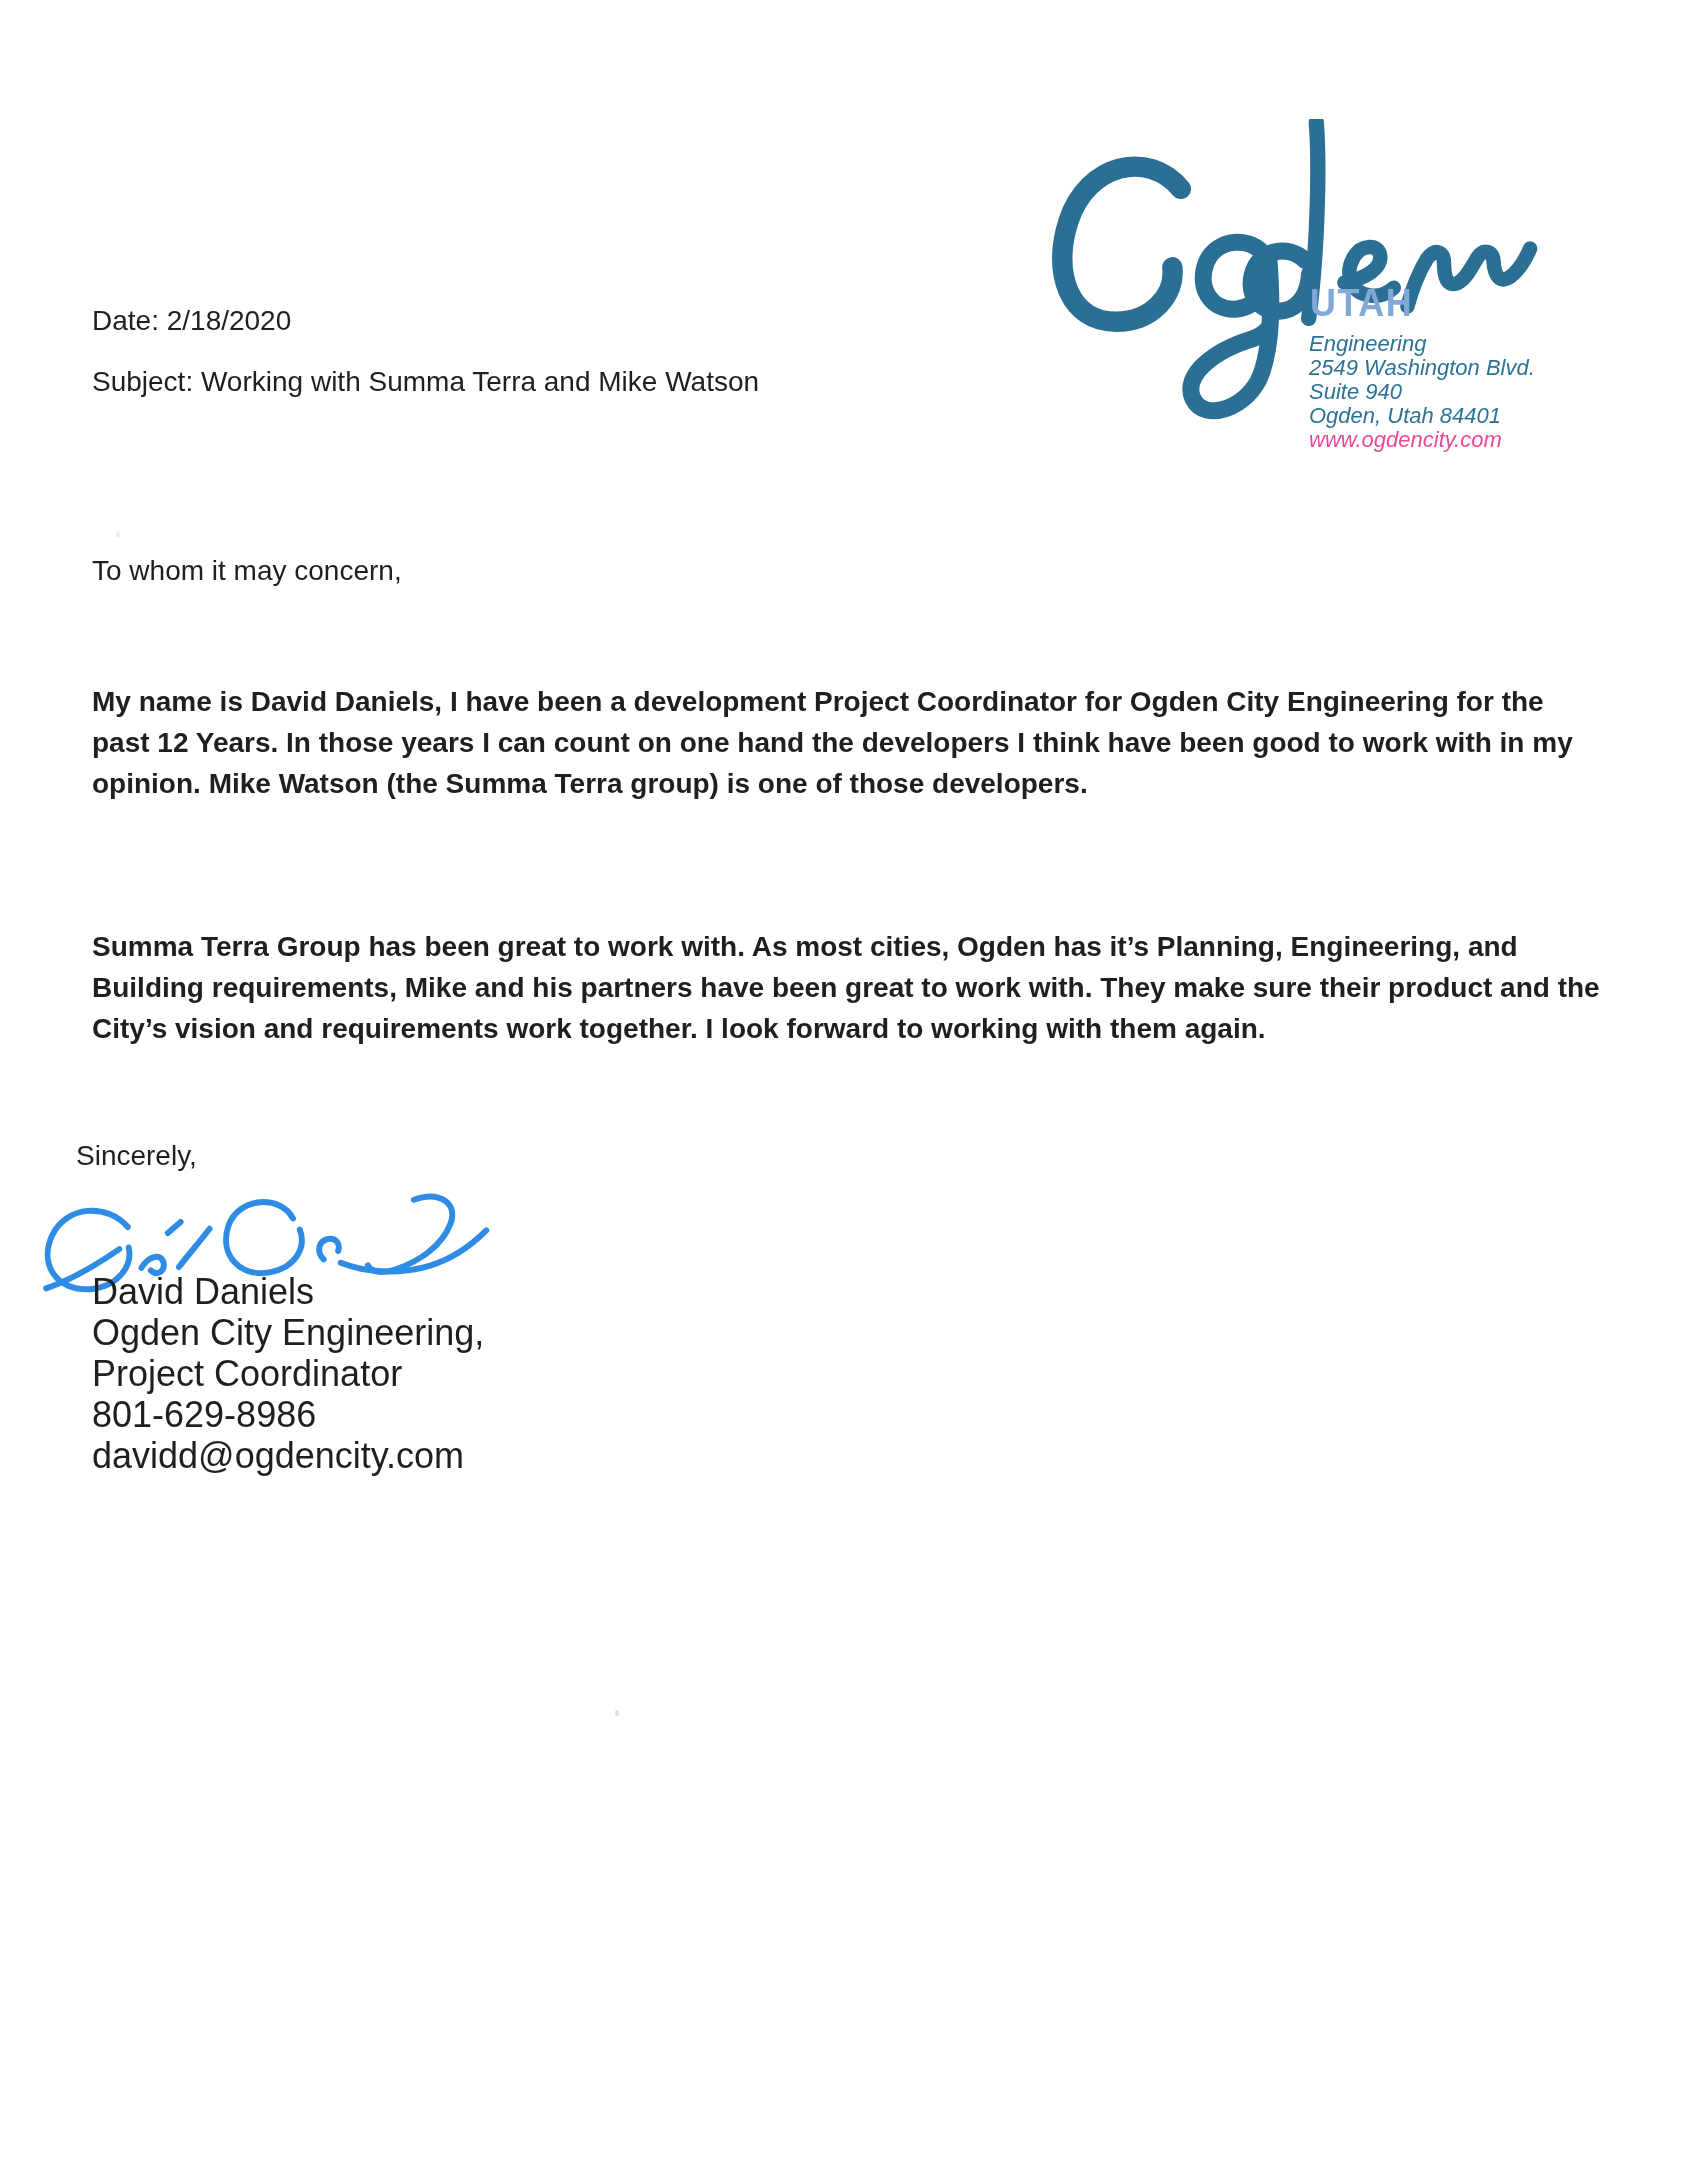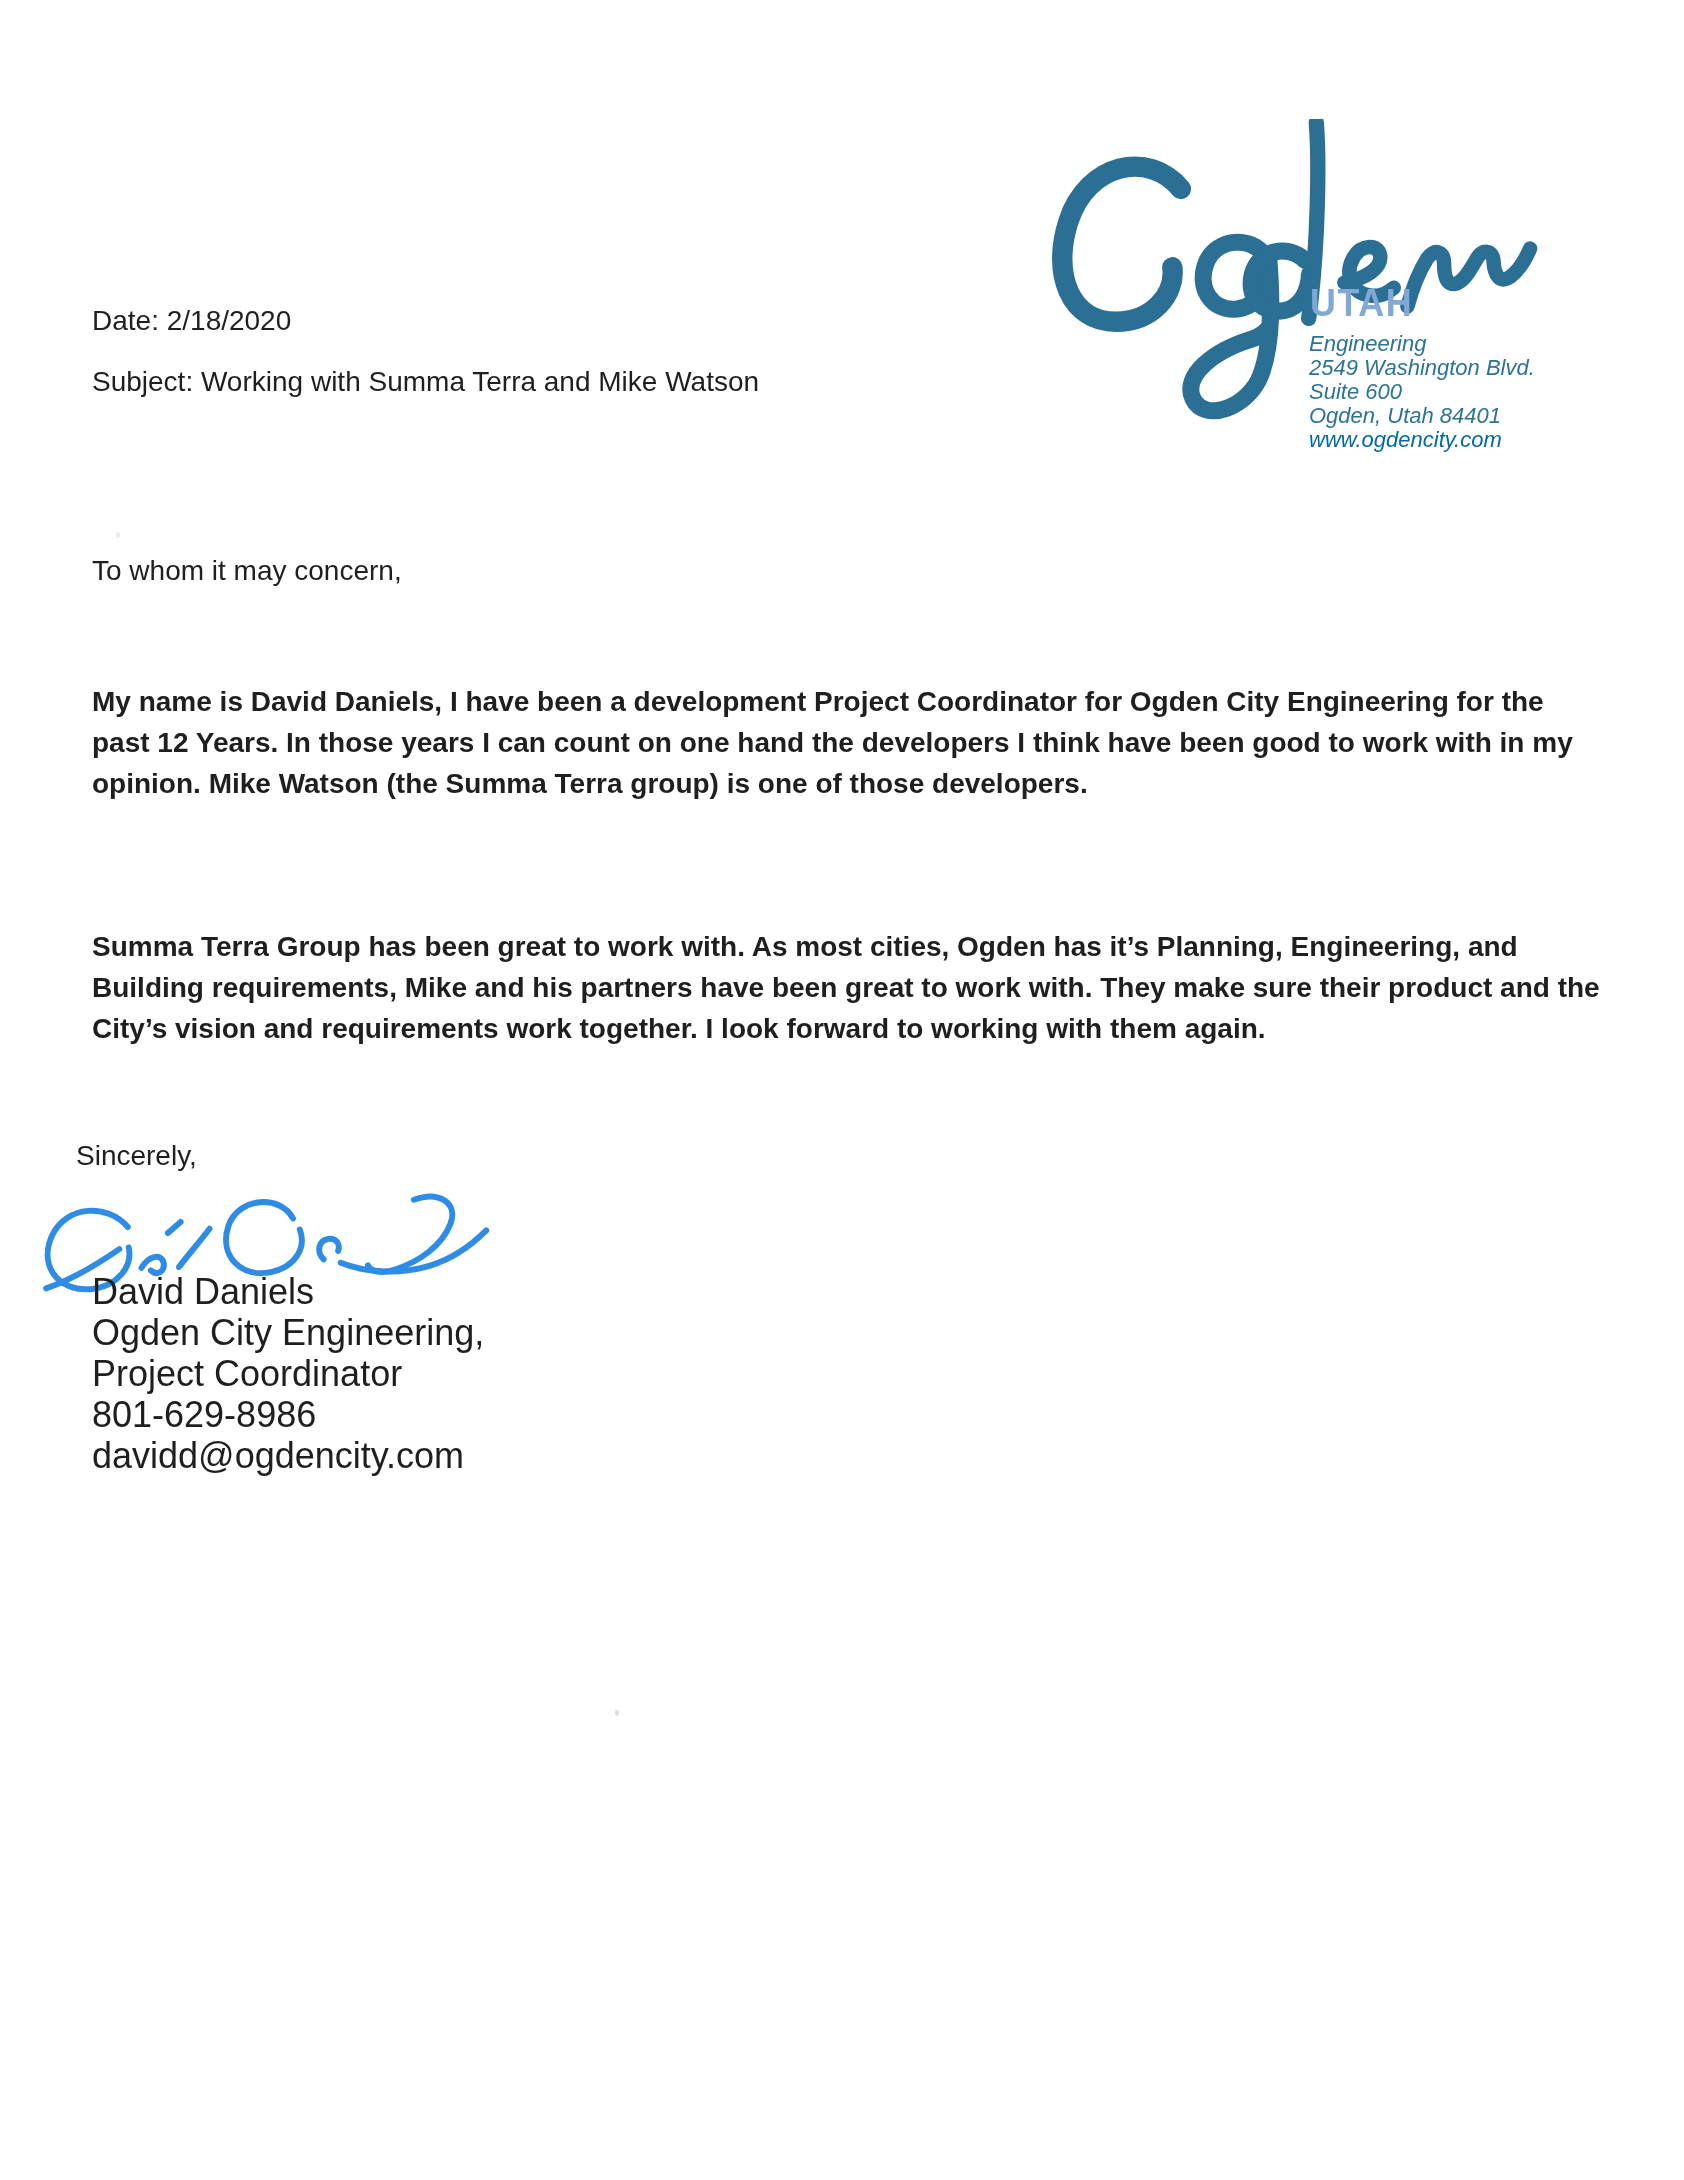--- a/index.html
+++ b/index.html
@@ -26,21 +26,21 @@
     position: absolute; left: 262px; top: 162px;
     font-size: 39px; font-weight: bold; letter-spacing: 1.7px;
     color: #82a9d6;
     transform: scaleX(0.92); transform-origin: left top;
   }
   .addr {
     position: absolute; left: 261px; top: 213px;
     font-style: italic; font-size: 22px; line-height: 24px;
     color: #2c7396;
   }
-  .addr .site { color: #0369a1; }
+  .addr .site { color: #ec4899; }
 
   
   .sig { left: 41px; top: 1186px; }
 
   
   .speck { width: 4.3px; height: 6px; background: #c9c9c9; border-radius: 50%; opacity: .6; }
 </style>
 </head>
 <body>
 
@@ -61,21 +61,21 @@
       <path stroke-width="18" d="M 315 4 C 319 56 316 146 309 210 C 308 221 307 228 306 234"></path>
 
       <path stroke-width="17" d="M 348 192 C 374 187 392 175 390 160 C 388 146 368 147 359 162 C 348 181 355 204 378 207 C 389 209 398 205 406 198"></path>
 
       <path stroke-width="17" d="M 422 220 C 428 198 435 180 445 164 C 453 152 465 154 465 169 C 465 184 468 197 480 193 C 490 189 496 176 504 163 C 510 153 522 153 523 166 C 524 183 530 194 543 185 C 551 179 560 166 566 152"></path>
     </svg>
     <div class="utah">UTAH</div>
     <div class="addr">
       <div>Engineering</div>
       <div>2549 Washington Blvd.</div>
-      <div>Suite 600</div>
+      <div>Suite 940</div>
       <div>Ogden, Utah 84401</div>
       <div class="site">www.ogdencity.com</div>
     </div>
   </div>
 
   <div class="abs line" style="left:92px; top:550px;">To whom it may concern,</div>
 
   <div class="abs para" style="left:92px; top:681px;">My name is David Daniels, I have been a development Project Coordinator for Ogden City Engineering for the past 12 Years. In those years I can count on one hand the developers I think have been good to work with in my opinion. Mike Watson (the Summa Terra group) is one of those developers.</div>
   <div class="abs para" style="left:92px; top:926px;">Summa Terra Group has been great to work with. As most cities, Ogden has it’s Planning, Engineering, and Building requirements, Mike and his partners have been great to work with. They make sure their product and the City’s vision and requirements work together. I look forward to working with them again.</div>
 

